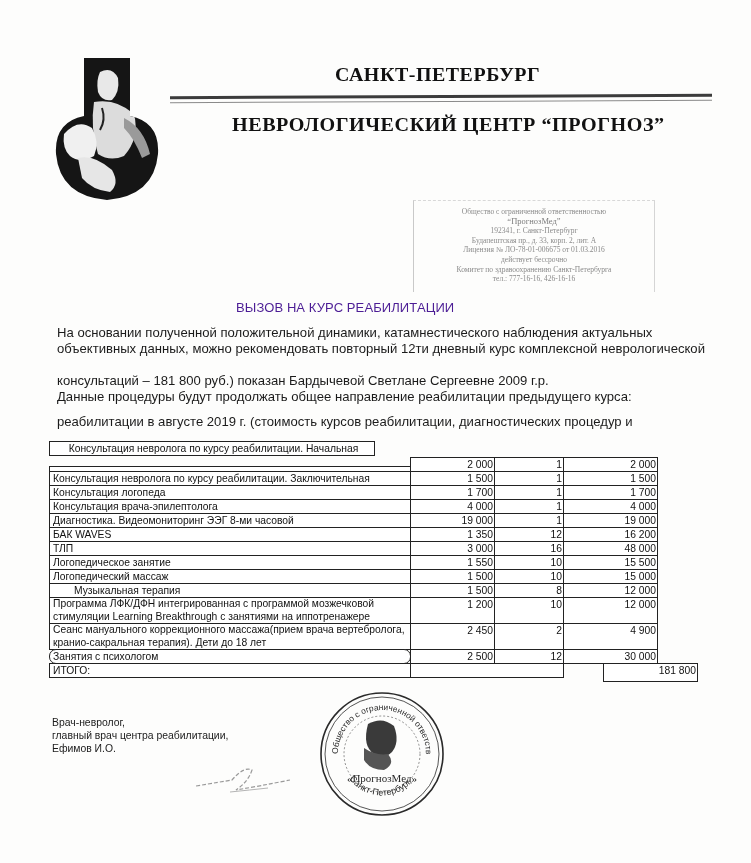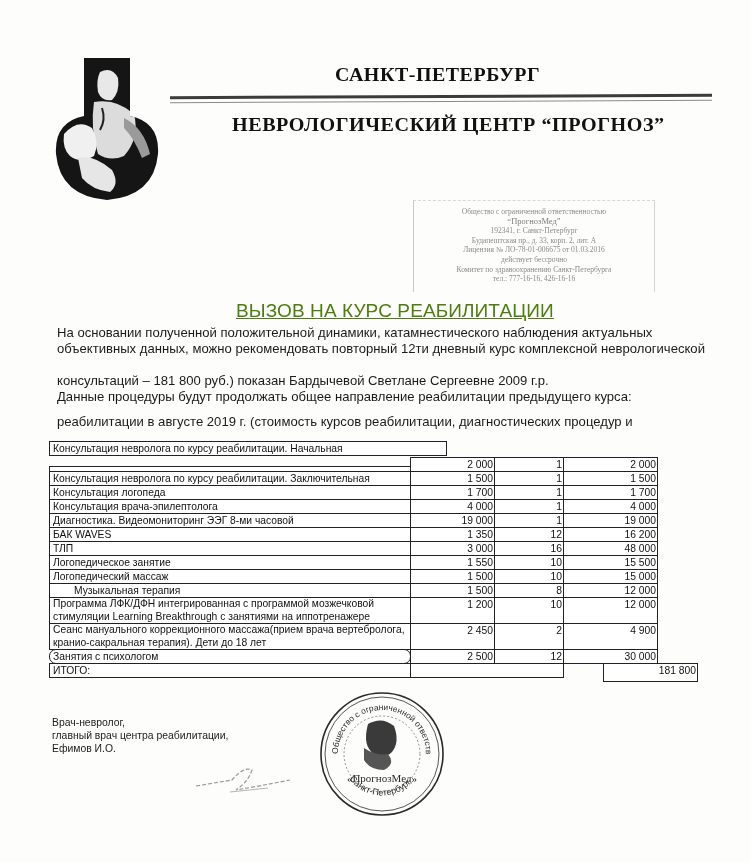--- a/index.html
+++ b/index.html
@@ -28,21 +28,21 @@
   #addr {
     left: 413px; top: 200px; width: 242px; height: 92px;
     border-left: 1px solid #c9c9c9; border-right: 1px solid #d5d5d5; border-top: 1px dashed #d8d8d8;
     font-family: "Liberation Serif", serif; font-size: 7.5px; color: #8a8a8a; text-align: center;
     line-height: 9.6px; padding-top: 6px; box-sizing: border-box; filter: blur(0.35px);
   }
   #addr div { white-space: nowrap; overflow: hidden; }
   #addr .org { font-size: 8.5px; color: #7d7d7d; }
 
   
-  .doc-title { left: 236px; top: 300px; font-size: 19px; color: #4d7c0f; letter-spacing: 0.1px; text-decoration: underline; }
+  .doc-title { left: 236px; top: 300px; font-size: 13px; color: #4c1d95; letter-spacing: 0.1px; }
   .line { white-space: nowrap; position: absolute; left: 57px; font-size: 13.1px; color: #1b1b1b; }
 
   
   #tbl { left: 49px; top: 430px; width: 609px; }
   .cell {
     position: absolute; box-sizing: border-box; border: 1px solid #222; background: #fff;
     font-size: 10.3px; color: #111; overflow: hidden; white-space: nowrap;
   }
   .hdr { font-weight: bold; text-align: center; display: flex; align-items: center; justify-content: center; font-size: 9.6px; line-height: 11px; margin-top: 36px; }
   .svc { padding-left: 3px; line-height: 13px; }
@@ -97,21 +97,21 @@
 <div class="line" style="top:389px;">   Данные процедуры будут продолжать общее направление реабилитации предыдущего курса:</div>
 
 <div id="tbl" class="abs">
     <div class="cell hdr" style="left: 0px; top: 0px; width: 362px; height: 28px;">Услуга</div>
     <div class="cell hdr" style="left: 361px; top: 0px; width: 85px; height: 28px;">Стоимость</div>
     <div class="cell hdr" style="left: 445px; top: 0px; width: 70px; height: 28px;">Количество</div>
     <div class="cell hdr" style="left: 514px; top: 0px; width: 95px; height: 28px; flex-direction: column;">
       <span>Общая</span>
       <span>стоимость</span>
     </div>
-    <div class="cell svc" style="left: 0px; top: 11px; width: 398px; height: 15px;">Консультация невролога по курсу реабилитации. Начальная</div>
+    <div class="cell svc" style="left: 0px; top: 11px; width: 326px; height: 15px; text-align: center;">Консультация невролога по курсу реабилитации. Начальная</div>
     <div class="cell svc" style="left: 0px; top: 41px; width: 362px; height: 15px;">Консультация невролога по курсу реабилитации. Заключительная</div>
     <div class="cell svc" style="left: 0px; top: 55px; width: 362px; height: 15px;">Консультация логопеда</div>
     <div class="cell svc" style="left: 0px; top: 69px; width: 362px; height: 15px;">Консультация врача-эпилептолога</div>
     <div class="cell svc" style="left: 0px; top: 83px; width: 362px; height: 15px;">Диагностика. Видеомониторинг ЭЭГ 8-ми часовой</div>
     <div class="cell svc" style="left: 0px; top: 97px; width: 362px; height: 15px;">БАК WAVES</div>
     <div class="cell svc" style="left: 0px; top: 111px; width: 362px; height: 15px;">ТЛП</div>
     <div class="cell svc" style="left: 0px; top: 125px; width: 362px; height: 15px;">Логопедическое занятие</div>
     <div class="cell svc" style="left: 0px; top: 139px; width: 362px; height: 15px;">Логопедический массаж</div>
     <div class="cell svc" style="left: 0px; top: 153px; width: 362px; height: 15px; padding-left: 24px;">Музыкальная терапия</div>
     <div class="cell svc two" style="left: 0px; top: 167px; width: 362px; height: 27px;">Программа ЛФК/ДФН интегрированная с программой мозжечковой стимуляции Learning Breakthrough с занятиями на иппотренажере</div>

